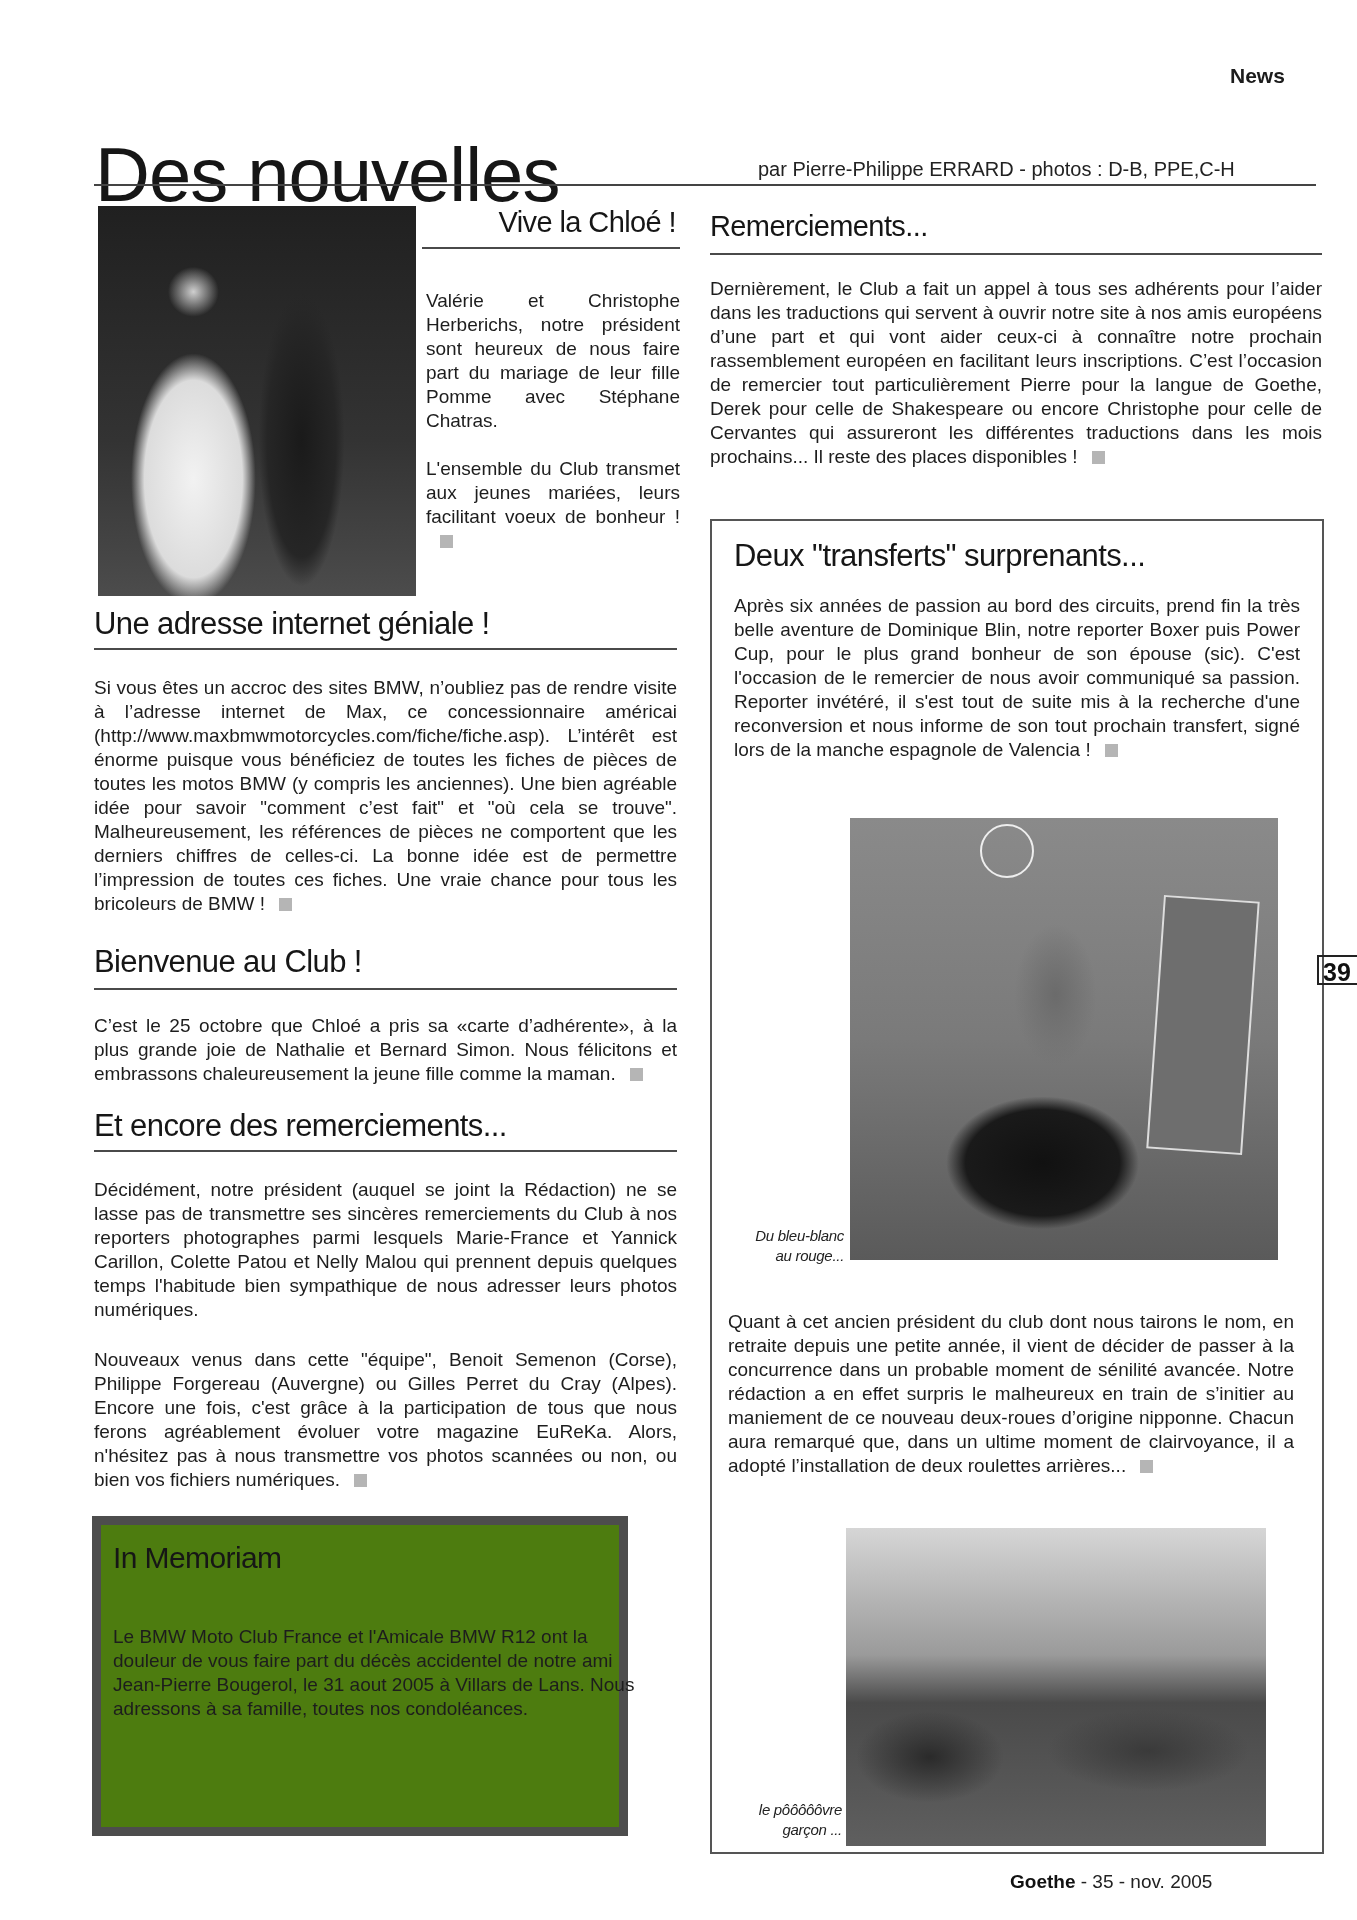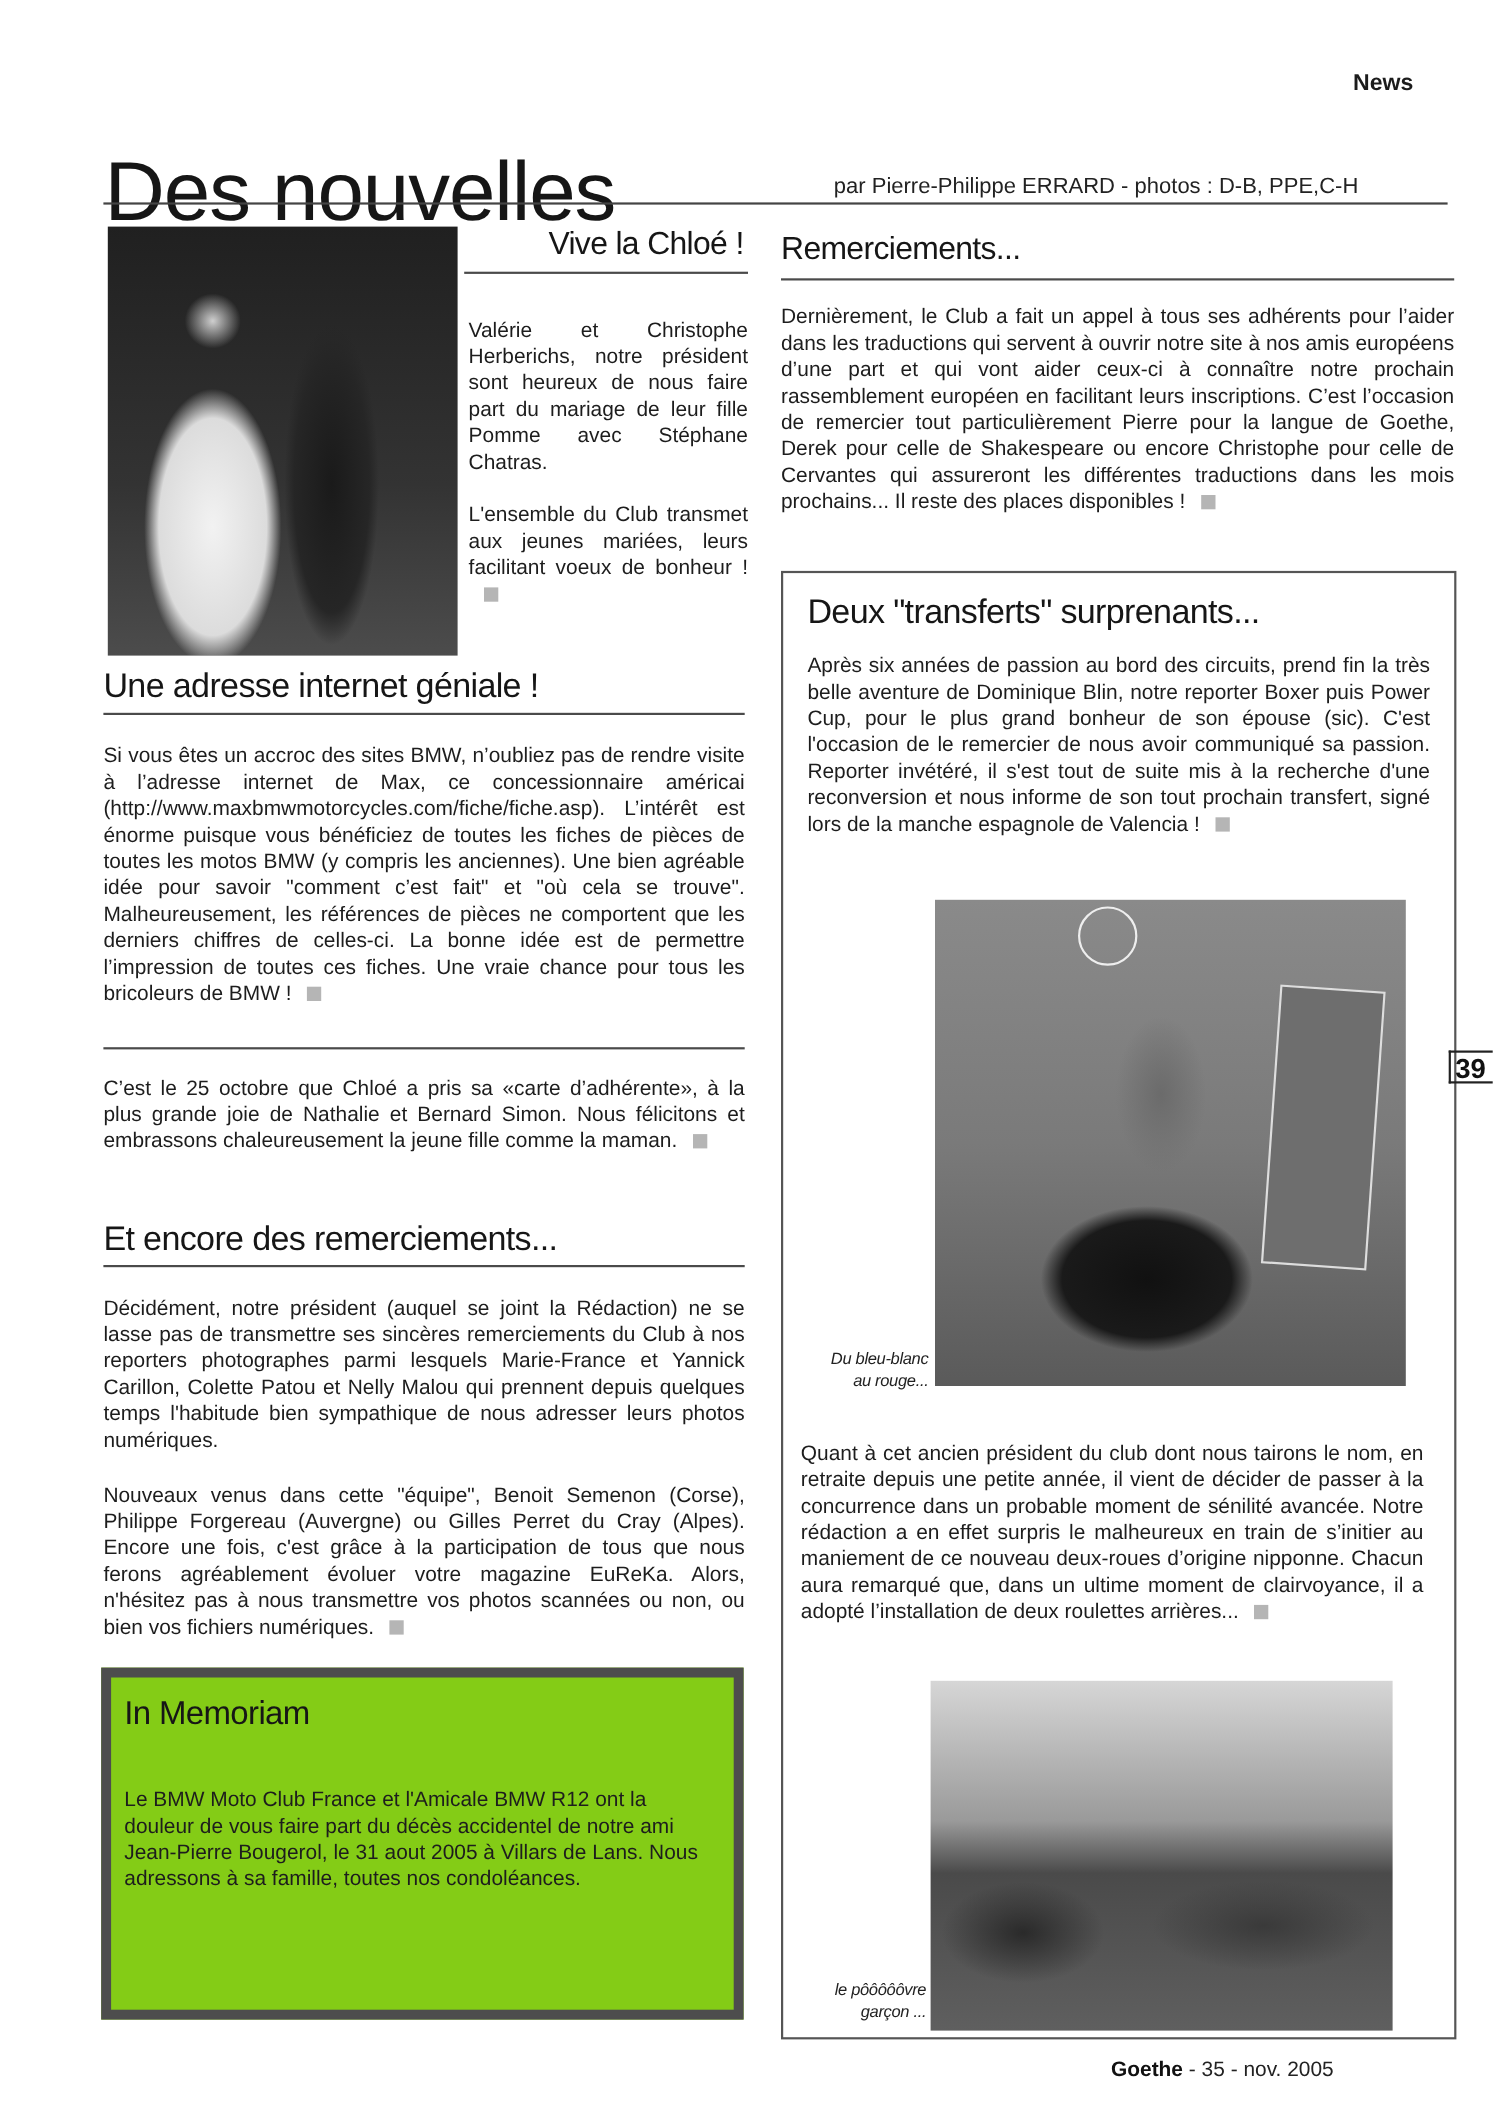--- a/index.html
+++ b/index.html
@@ -33,21 +33,21 @@
   .photo-ducati .panel { position: absolute; left: 305px; top: 80px; width: 92px; height: 250px; background: #6e6e6e; border: 2px solid #ddd; transform: rotate(4deg); }
   .photo-ducati .logo { position: absolute; left: 130px; top: 6px; width: 50px; height: 50px; border: 2px solid #eee; border-radius: 50%; }
   .photo-tractor { left: 846px; top: 1528px; width: 420px; height: 318px;
     background: radial-gradient(ellipse 30% 16% at 72% 70%, #3a3a3a, transparent 80%),
                 radial-gradient(ellipse 22% 18% at 20% 72%, #2a2a2a, transparent 80%),
                 linear-gradient(180deg, #d6d6d6 0%, #9a9a9a 40%, #4a4a4a 55%, #5f5f5f 100%); }
 
   .caption { position: absolute; font-style: italic; font-size: 15px; line-height: 20px; text-align: right; color: #222; letter-spacing: -0.3px; }
 
   .right-box { left: 710px; top: 519px; width: 614px; height: 1335px; border: 2px solid #555; box-sizing: border-box; }
-  .memoriam-box { left: 92px; top: 1516px; width: 584px; height: 320px; border: 9px solid #4d4d4d; background: #84cc16; box-sizing: border-box; }
+  .memoriam-box { left: 92px; top: 1516px; width: 536px; height: 320px; border: 9px solid #4d4d4d; background: #4d7c0f; box-sizing: border-box; }
 
   .page-number { left: 1317px; top: 955px; width: 40px; height: 30px; border: 2px solid #222; border-right: none; font-size: 25px; font-weight: bold; line-height: 30px; padding-left: 4px; color: #111; box-sizing: border-box; overflow: hidden; }
   .footer { left: 1010px; top: 1871px; font-size: 19px; color: #222; white-space: nowrap; }
   .footer b { font-weight: bold; color: #111; }
 </style>
 </head>
 <body>
 
 <div class="abs section-label">News</div>
 <h1 class="abs page-title">Des nouvelles</h1>
@@ -62,20 +62,21 @@
   <p style="margin-top:24px; padding-left:4px; font-size:19px;"><span>L'ensemble du Club transmet aux jeunes mariées, leurs facilitant voeux de bonheur !</span><span class="endmark"></span></p>
 </div>
 
 <div class="abs" style="left:94px; top:606px; width:583px;">
   <h2 style="font-size:31px;">Une adresse internet  géniale !</h2>
   <div class="rule" style="margin-top:6px;"></div>
   <p style="margin-top:26px;"><span>Si vous êtes un accroc des sites BMW, n’oubliez pas de rendre visite à l’adresse internet de Max, ce concessionnaire américai (http://www.maxbmwmotorcycles.com/fiche/fiche.asp). L’intérêt est énorme puisque vous bénéficiez de toutes les fiches de pièces de toutes les motos BMW (y compris les anciennes). Une bien agréable idée pour savoir "comment c’est fait" et "où cela se trouve". Malheureusement, les références de pièces ne comportent que les derniers chiffres de celles-ci. La bonne idée est de permettre l’impression de toutes ces fiches. Une vraie chance pour tous les bricoleurs de BMW !</span><span class="endmark"></span></p>
 </div>
 
 <div class="abs" style="left:94px; top:944px; width:583px;">
+  <h2 style="font-size:31px;">Bienvenue au Club !</h2>
   <div class="rule" style="margin-top:8px;"></div>
   <p style="margin-top:24px;"><span>C’est le 25 octobre que Chloé a pris sa «carte d’adhérente», à la plus grande joie de Nathalie et Bernard Simon. Nous félicitons et embrassons chaleureusement la jeune fille comme la maman.</span><span class="endmark"></span></p>
 </div>
 
 <div class="abs" style="left:94px; top:1108px; width:583px;">
   <h2 style="font-size:31px;">Et encore des remerciements...</h2>
   <div class="rule" style="margin-top:6px;"></div>
   <p style="margin-top:26px;">Décidément, notre président (auquel se joint la Rédaction) ne se lasse pas de transmettre ses sincères remerciements du Club à nos reporters photographes parmi lesquels  Marie-France et Yannick Carillon, Colette Patou et Nelly Malou qui prennent depuis quelques temps l'habitude bien sympathique de nous adresser leurs photos numériques.</p>
   <p style="margin-top:26px;"><span>Nouveaux venus dans cette "équipe", Benoit Semenon (Corse), Philippe Forgereau (Auvergne) ou Gilles Perret du Cray (Alpes). Encore une fois, c'est grâce à la participation de tous que nous ferons agréablement évoluer votre magazine EuReKa. Alors, n'hésitez pas à nous transmettre vos photos  scannées ou non, ou bien vos fichiers numériques.</span><span class="endmark"></span></p>
 </div>

